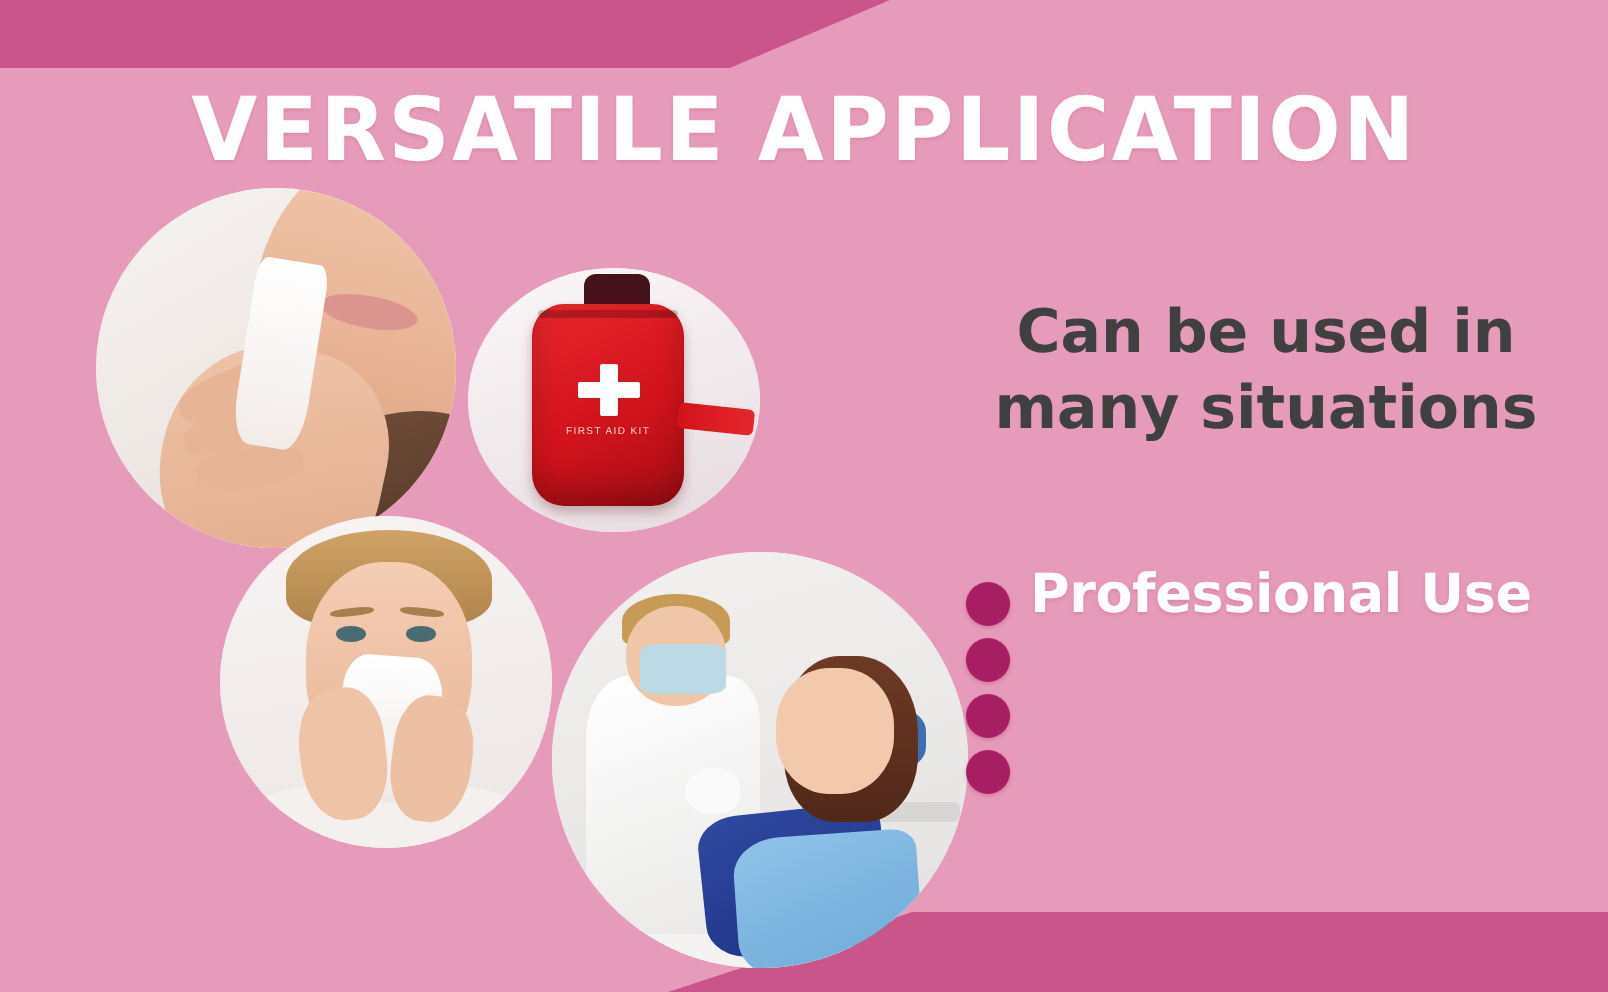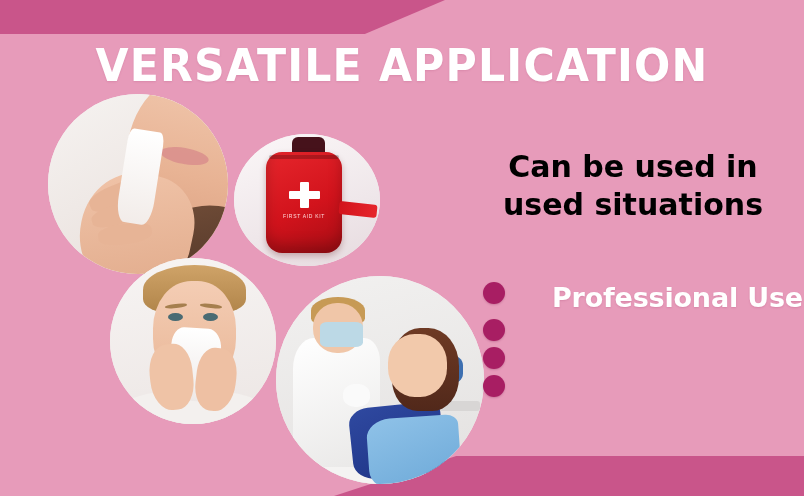--- a/index.html
+++ b/index.html
@@ -139,29 +139,29 @@
   #c4 .chair{position:absolute;left:16%;top:68%;width:36%;height:32%;
      border-radius:18% 10% 6% 10%;background:#f4f3f2;}
   #c4 .lamp{position:absolute;left:74%;top:38%;width:16%;height:14%;
      border-radius:36%;background:#3d6fb0;}
   #c4 .tray{position:absolute;left:78%;top:60%;width:20%;height:5%;
      background:#d8d6d5;border-radius:3px;}
 
   
   .lead{
     position:absolute;left:470px;top:148px;width:326px;
-    color:#000000;
+    color:#404040;
     font-size:30px;line-height:38px;font-weight:bold;
     font-family:"DejaVu Sans", sans-serif;
     text-align:center;
   }
   .lead .l2{display:block;}
 
   .bullets{position:absolute;left:483px;top:282px;width:315px;}
-  .bullet{display:flex;align-items:flex-start;margin-bottom:6px;gap:37px;}
+  .bullet{display:flex;align-items:flex-end;margin-bottom:6px;}
   .dot{
     width:22px;height:22px;border-radius:50%;
     background:#a81e63;flex:0 0 22px;margin-right:10px;
     box-shadow:0 1px 2px rgba(120,20,70,.25);
   }
   .blabel{
     color:#ffffff;font-size:27px;font-weight:bold;
     font-family:"DejaVu Sans", sans-serif;
     white-space:nowrap;letter-spacing:-.2px;
     text-shadow:0 1px 2px rgba(160,60,105,.22);
@@ -233,21 +233,21 @@
       <div class="glove"></div>
       <div class="bib"></div>
       <div class="gown"></div>
       <div class="phair"></div>
       <div class="phead"></div>
     </div>
   </div>
 
   <div class="lead">
     <span class="l1">Can be used in</span>
-    <span class="l2">used situations</span>
+    <span class="l2">many situations</span>
   </div>
 
   <div class="bullets">
     <div class="bullet">
       <span class="dot"></span>
       <span class="blabel">Professional Use</span>
     </div>
     <div class="bullet">
       <span class="dot"></span>
     </div>

